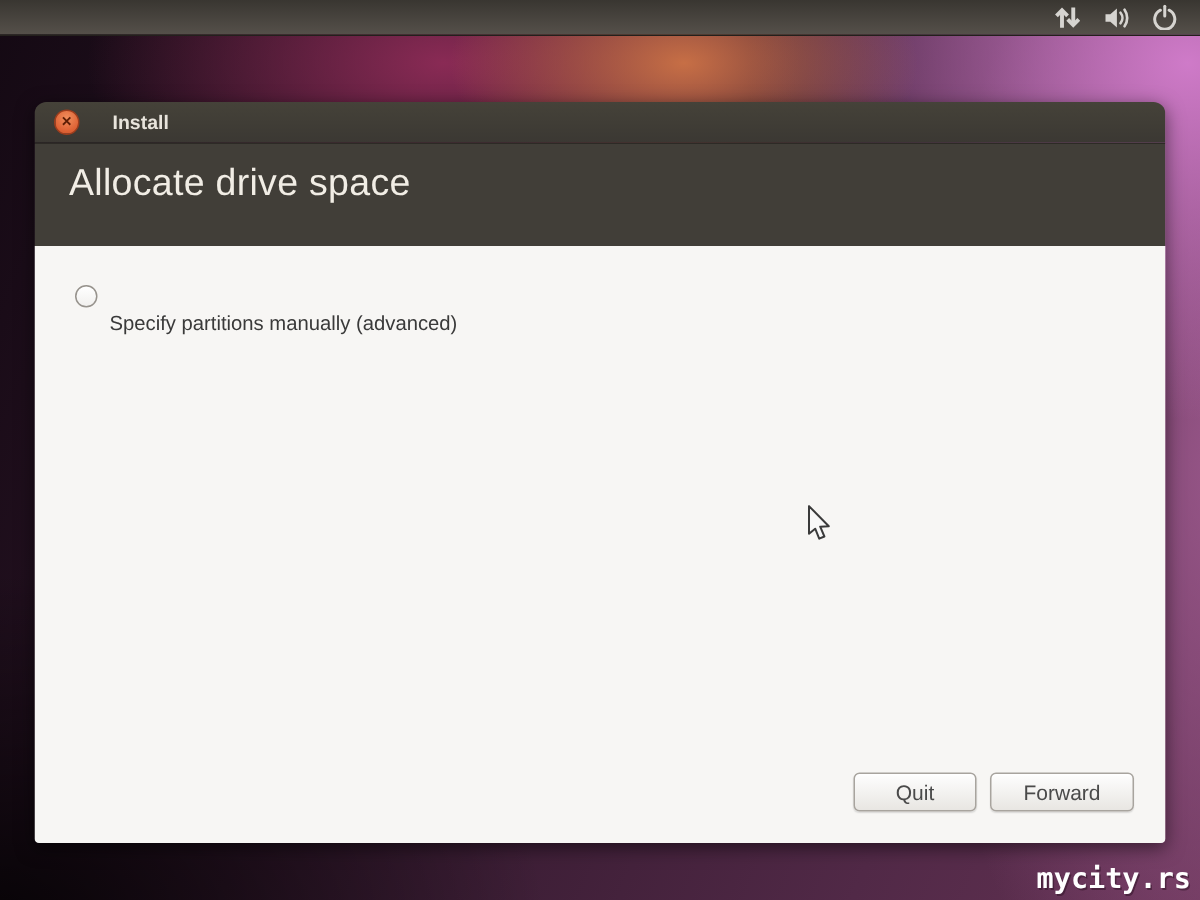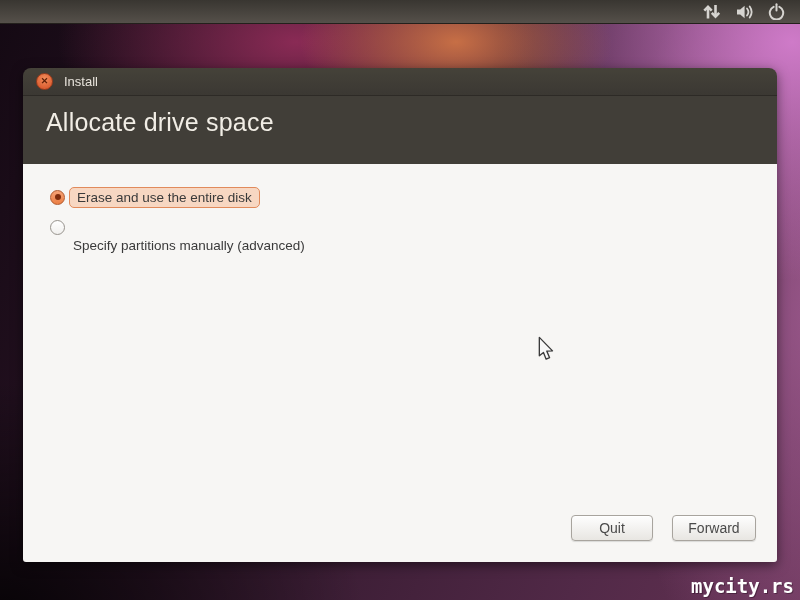--- a/index.html
+++ b/index.html
@@ -27,46 +27,46 @@
   
   .win{position:absolute;left:23px;top:68px;width:754px;height:494px;
     border-radius:8px 8px 3px 3px;box-shadow:0 3px 12px rgba(0,0,0,.5);overflow:hidden;}
   .titlebar{height:27px;background:linear-gradient(#454239,#3b3833);
     border-bottom:1px solid #2d2a26;display:flex;align-items:center;}
   .close-btn{width:17px;height:17px;margin-left:13px;border-radius:50%;
     background:radial-gradient(circle at 50% 32%, #f18e5c, #dd6134 70%, #c9542b);
     border:1px solid #9c3d1d;box-sizing:border-box;
     display:flex;align-items:center;justify-content:center;
     color:#5c1d05;font-size:9px;font-weight:bold;line-height:1;cursor:default;}
-  .win-title{margin-left:11px;font-size:13px;font-weight:normal;color:#e8e4dc;}
+  .win-title{margin-left:22px;font-size:13px;font-weight:bold;color:#e8e4dc;}
   .header{height:68px;background:#413e38;display:flex;align-items:center;}
   .header h1{margin:0 0 16px 23px;font-size:25px;font-weight:400;color:#f1ede5;letter-spacing:.2px;}
   .content{position:relative;height:398px;background:#f7f6f4;box-sizing:border-box;padding:18px 0 0 27px;}
 
   
   .option-row{display:flex;align-items:center;height:30px;}
   .radio{width:15px;height:15px;border-radius:50%;box-sizing:border-box;flex:none;}
   .radio.sel{border:1px solid #b05a2e;background:linear-gradient(#f5a276,#ec7f44);
     display:flex;align-items:center;justify-content:center;}
   .radio .dot{width:6px;height:6px;border-radius:50%;background:#7e2c0d;}
   .radio.unsel{border:1px solid #97938d;background:linear-gradient(#ffffff,#f1f0ee);}
   .opt-label{font-size:13.5px;color:#3a3a3a;}
   .opt-label.hl{margin-left:4px;background:#f7d7c2;border:1px solid #e18a5b;border-radius:5px;padding:2px 7px;}
   .opt-label.plain{margin-left:8px;padding:2px 0;margin-top:36px;}
 
   
-  .btn-row{position:absolute;right:21px;bottom:21px;display:flex;gap:19px;}
+  .btn-row{position:absolute;right:21px;bottom:21px;display:flex;gap:9px;}
   .btn{height:26px;border-radius:4px;border:1px solid #a8a49e;
     background:linear-gradient(#fefefe,#e8e6e2);
     box-shadow:inset 0 1px 0 rgba(255,255,255,.7), 0 1px 1px rgba(0,0,0,.12);
     font-size:14px;color:#4a4a4a;font-family:"Liberation Sans",sans-serif;
     display:flex;align-items:center;justify-content:center;cursor:default;}
   .btn.quit{width:82px;}
   .btn.back{width:82px;}
-  .btn.forward{width:84px;}
+  .btn.forward{width:96px;}
 
   
   .cursor{position:absolute;left:538px;top:336px;pointer-events:none;}
   .watermark{position:absolute;right:6px;bottom:3px;
     font-family:"DejaVu Sans Mono",monospace;font-weight:bold;font-size:19px;color:#ffffff;
     text-shadow:1px 1px 0 rgba(50,20,40,.55);}
 </style>
 </head>
 <body>
 
@@ -105,26 +105,20 @@
       </span>
       <span class="win-title">Install</span>
     </div>
 
     <div class="header">
       <h1>Allocate drive space</h1>
     </div>
 
     <div class="content">
       <div class="option-row">
-        <span class="radio sel">
-            <span class="dot"></span>
-          </span>
-        <span class="opt-label hl">Erase and use the entire disk</span>
-      </div>
-      <div class="option-row">
         <span class="radio unsel"></span>
         <span class="opt-label plain">Specify partitions manually (advanced)</span>
       </div>
 
       <div class="btn-row">
         <button class="btn quit">Quit</button>
         <button class="btn forward">Forward</button>
       </div>
     </div>
   </div>

